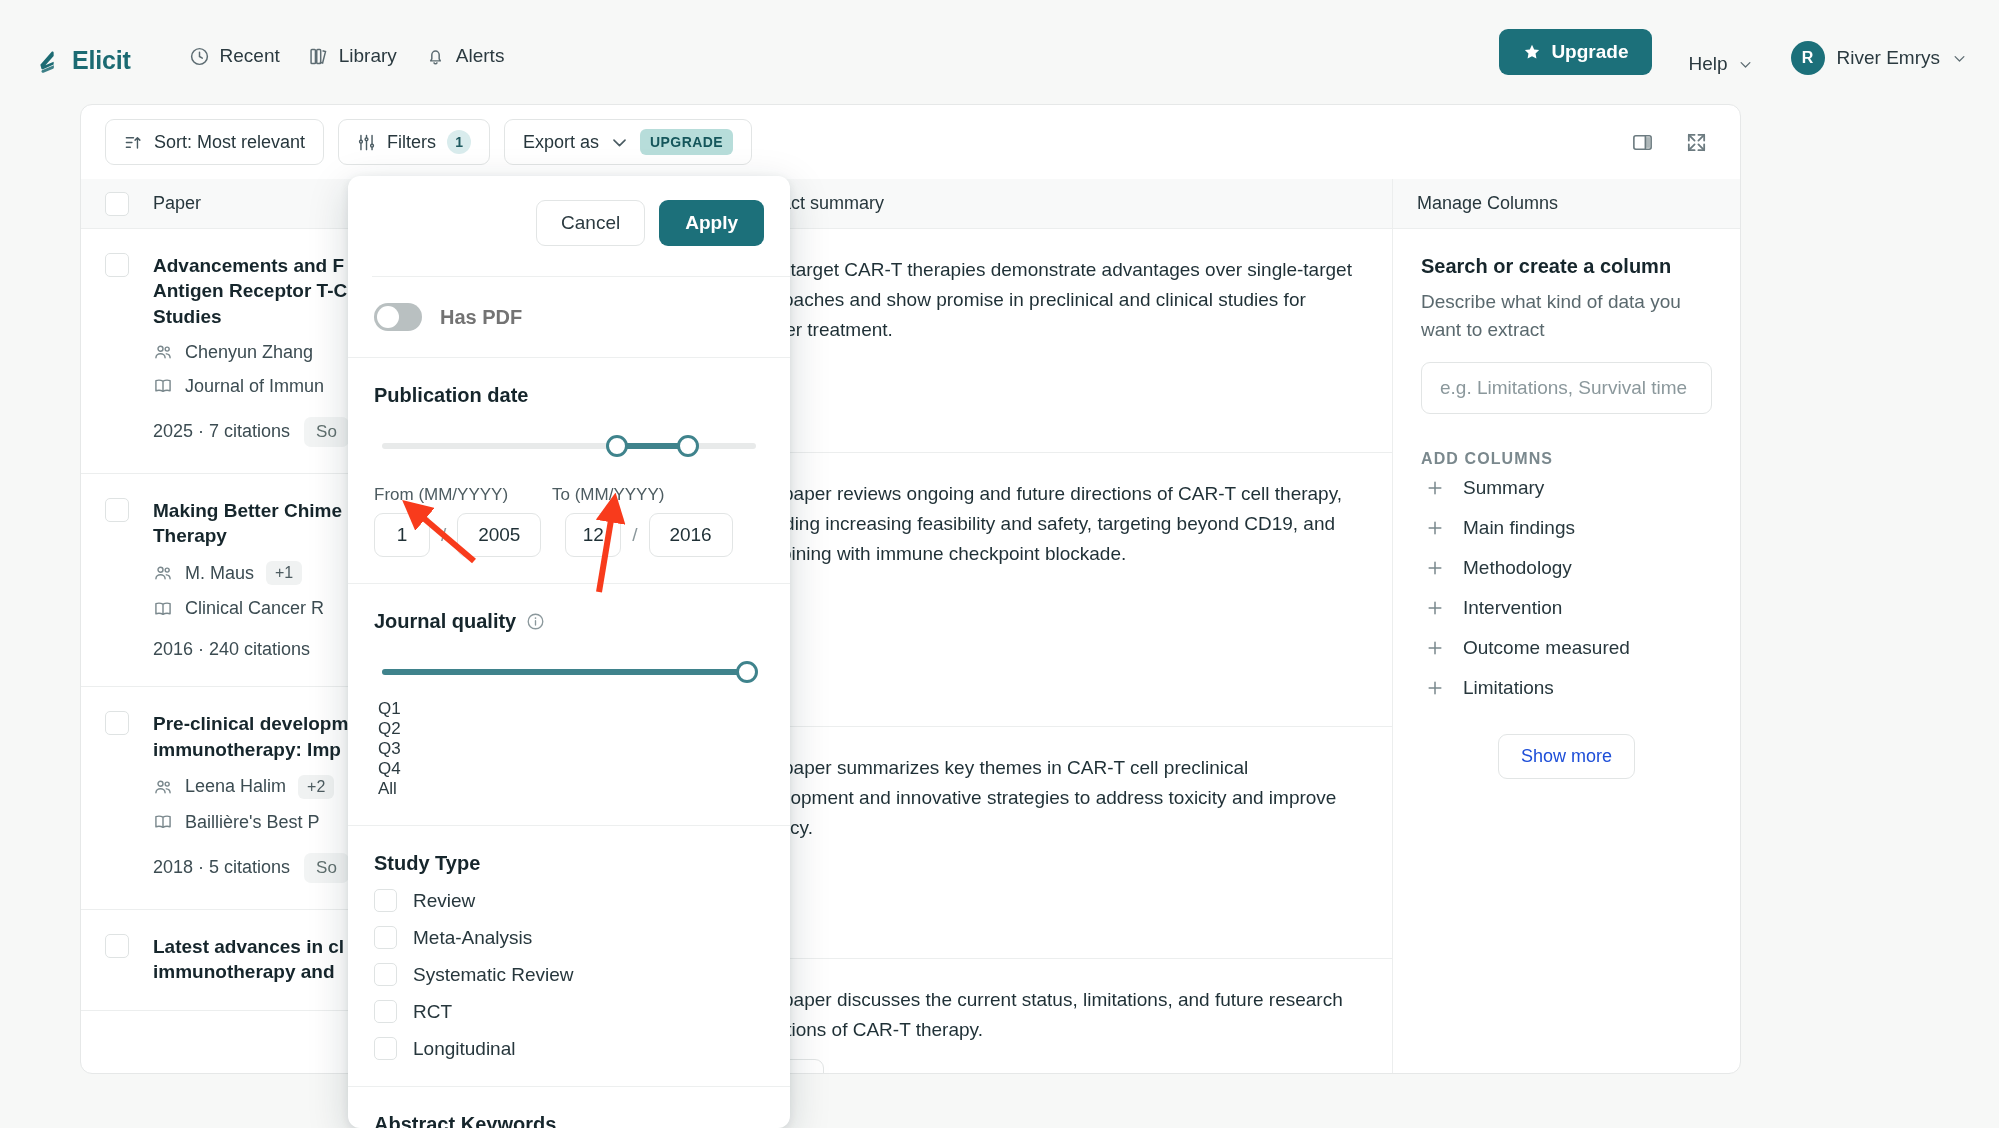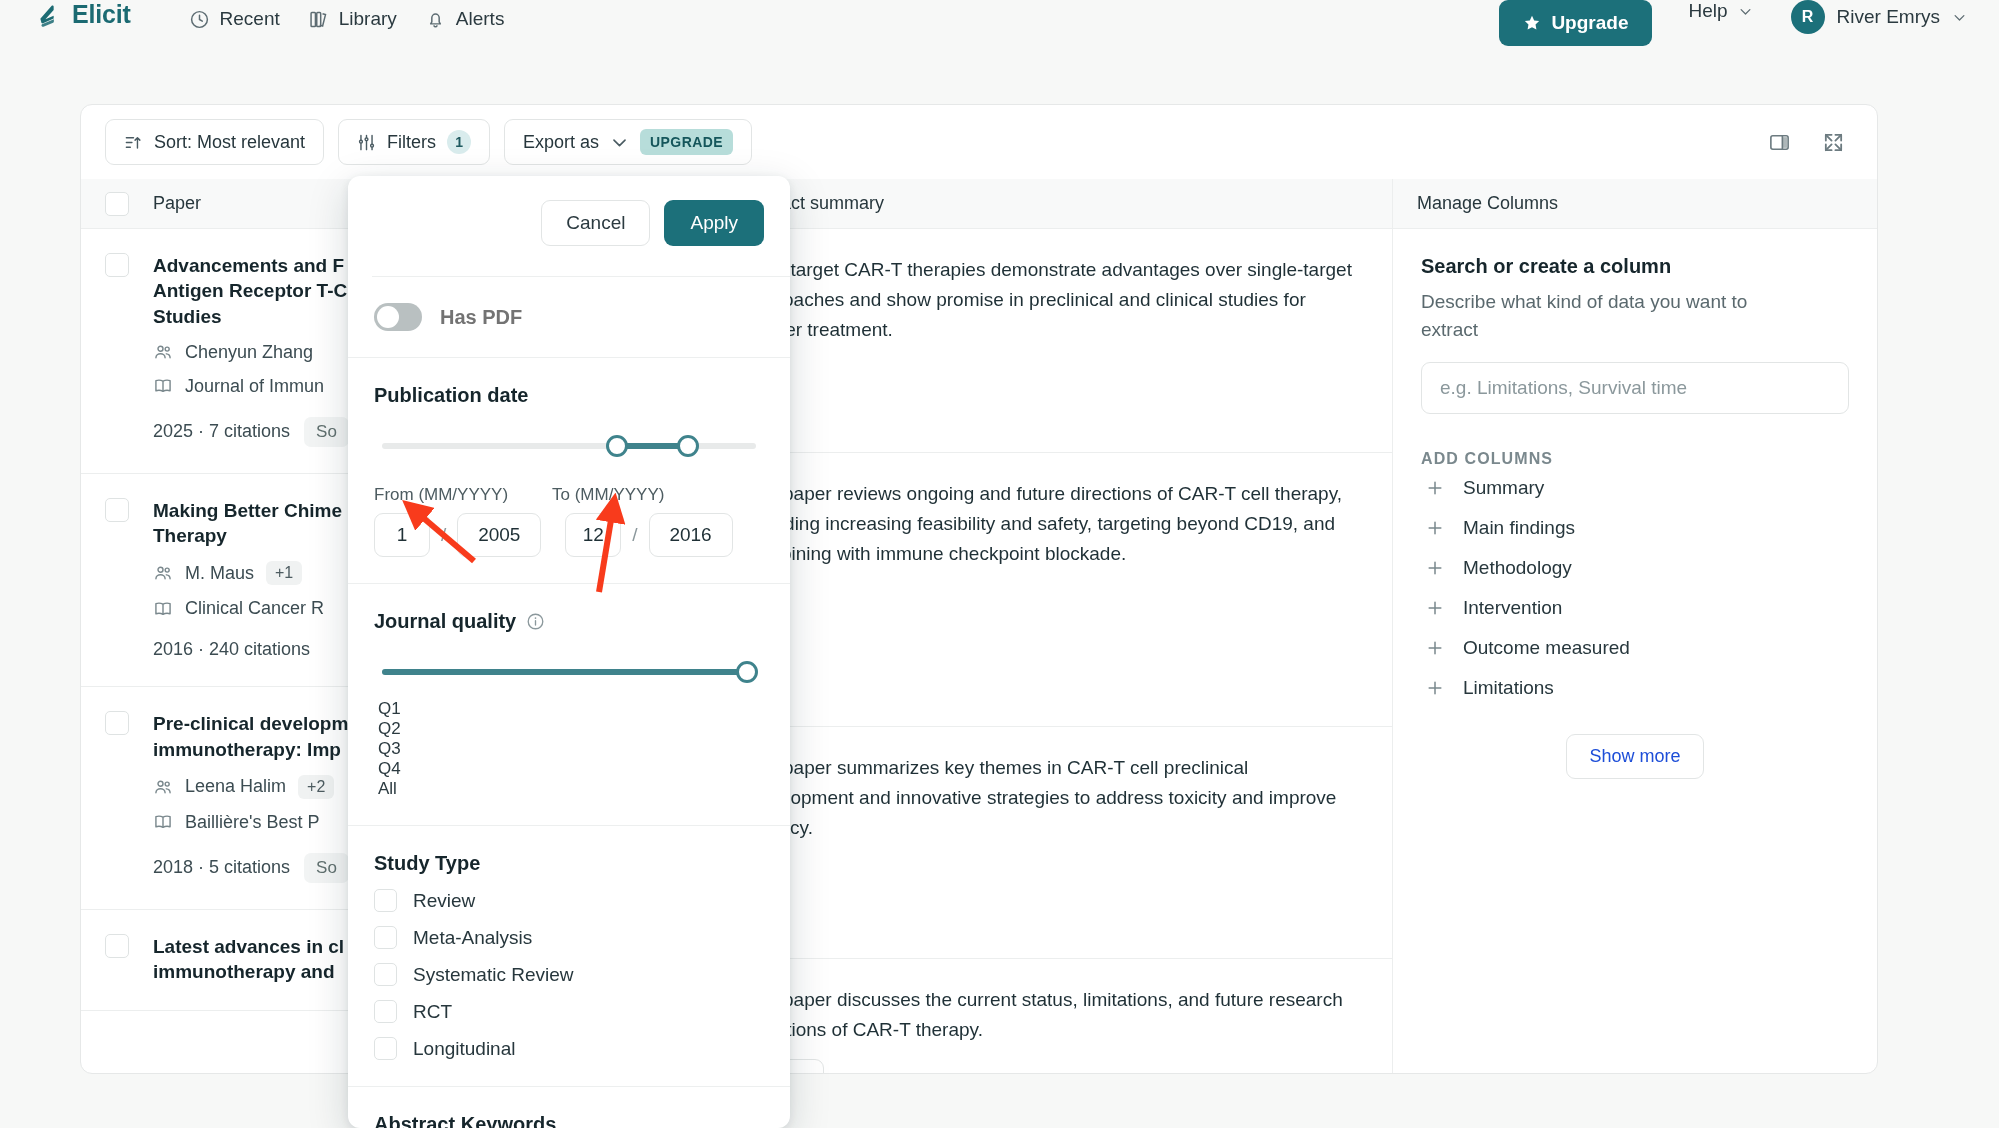--- a/index.html
+++ b/index.html
@@ -9,21 +9,21 @@
     background: #f7f8f7;
     overflow: hidden;
     -webkit-font-smoothing: antialiased;
   }
   body { position: relative; }
 
   
   #topnav {
     height: 75px;
     display: flex;
-    align-items: flex-start;
+    align-items: flex-end;
     padding: 0 32px 0 36px;
     background: #f7f8f7;
   }
   .brand { display: flex; align-items: center; gap: 10px; margin-right: 44px; }
   .brand-mark { width: 26px; height: 26px; color: #1c6b73; display: block; }
   .brand-name { font-size: 25px; font-weight: 700; color: #1b6a72; letter-spacing: -0.2px; }
   .navlink {
     display: flex; align-items: center; gap: 10px;
     padding: 8px 14px; border-radius: 8px;
     font-size: 19px; color: #2b3a40; cursor: pointer;
@@ -51,21 +51,21 @@
     background: #1c707a; color: #fff;
     display: flex; align-items: center; justify-content: center;
     font-size: 16px; font-weight: 600;
   }
   .chev { width: 15px; height: 15px; color: #5d6c72; display: block; }
 
   
   #workspace {
     position: absolute;
     left: 80px; top: 104px;
-    width: 1798px; height: 970px;
+    width: 1661px; height: 970px;
     background: #fff;
     border: 1px solid #e6e8e8;
     border-radius: 12px;
     overflow: hidden;
   }
   #toolbar {
     height: 74px;
     display: flex; align-items: center;
     padding: 0 24px;
     gap: 14px;
@@ -204,21 +204,21 @@
     margin-left: 24px;
   }
   .fp-cancel {
     border: 1px solid #e2e5e5; border-radius: 9px;
     background: #fff; padding: 11px 24px;
     font-size: 19px; color: #2b3a40; font-family: inherit; cursor: pointer;
   }
   .fp-apply {
     border: none; border-radius: 9px;
     background: #1c707a; color: #fff; padding: 12px 26px;
-    font-size: 19px; font-weight: 400; font-family: inherit; cursor: pointer;
+    font-size: 19px; font-weight: 700; font-family: inherit; cursor: pointer;
   }
   .fp-section { padding: 26px 26px; border-bottom: 1px solid #edefef; }
   .fp-h { font-size: 20px; font-weight: 700; color: #16262c; }
   .toggle-row { display: flex; align-items: center; gap: 18px; }
   .toggle {
     width: 48px; height: 28px; border-radius: 999px;
     background: #b9c0c1; position: relative; cursor: pointer; flex: none;
   }
   .toggle .knob {
     position: absolute; top: 3px; left: 3px;

